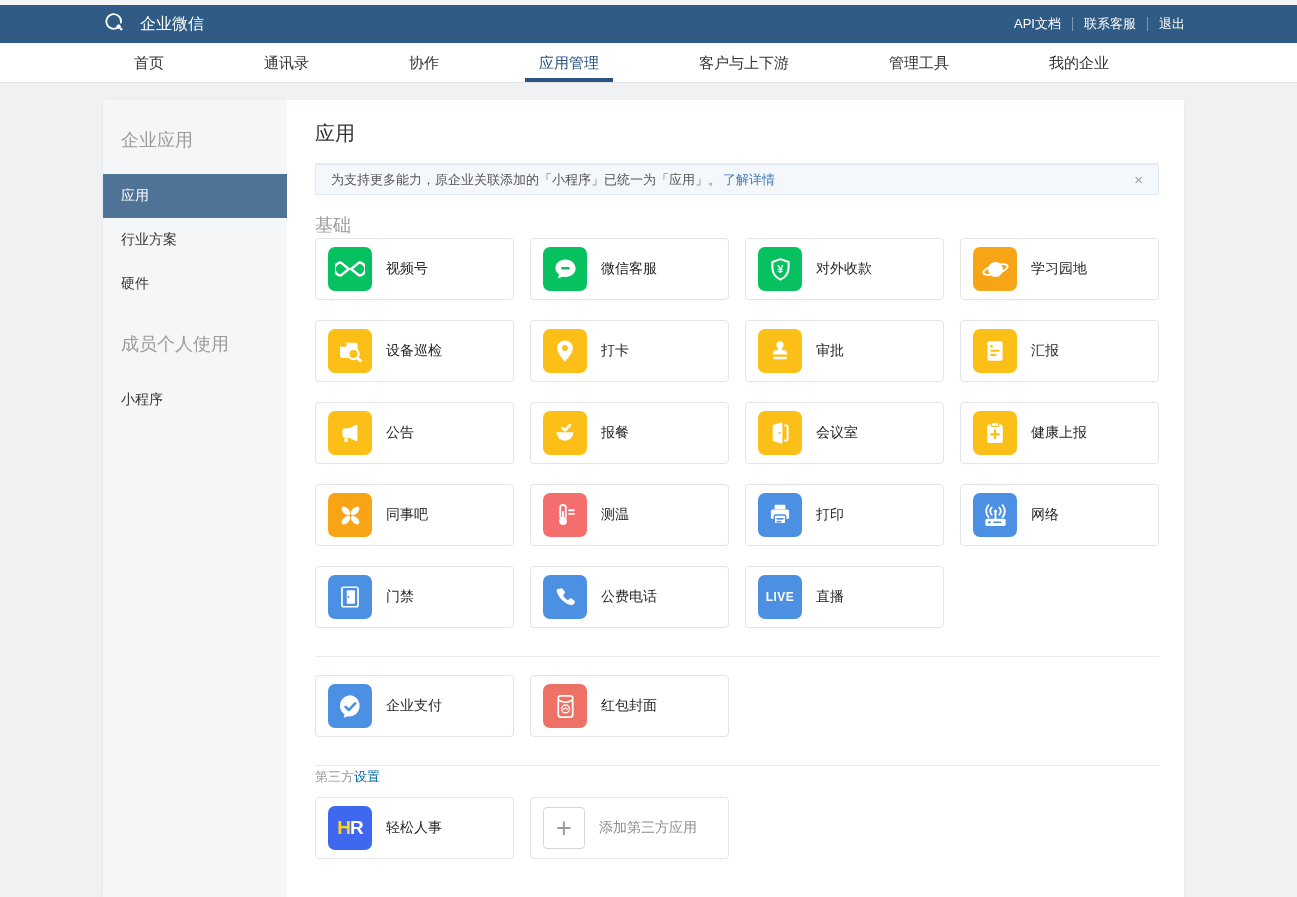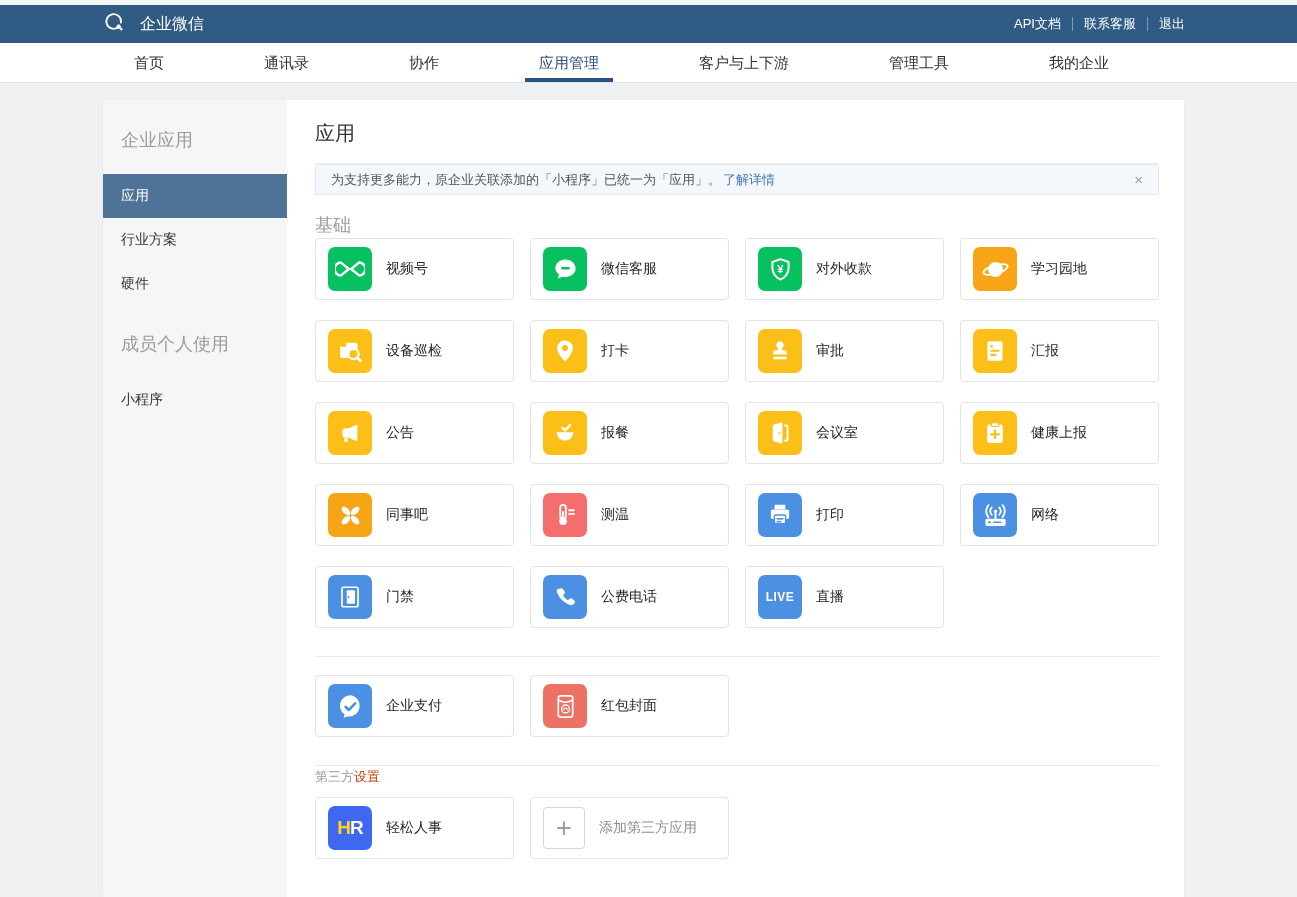--- a/index.html
+++ b/index.html
@@ -44,21 +44,21 @@
   .grid { display:grid; grid-template-columns:repeat(4,199px); gap:20px 16px; }
   .card { height:62px; border:1px solid #E3E4E6; border-radius:4px; background:#fff;
           display:flex; align-items:center; padding-left:12px; cursor:pointer; }
   .app-icon { width:44px; height:44px; border-radius:7px; display:flex; align-items:center;
               justify-content:center; flex-shrink:0; overflow:hidden; }
   .card-label { margin-left:14px; font-size:14px; color:#262626; white-space:nowrap; }
   .divider { border:none; border-top:1px solid #EBEBEB; margin-top:28px; }
   .extra-grid { margin-top:18px; }
   .tp-head { display:flex; margin:2px 0 11px; font-size:13px; align-items:flex-start; }
   .tp-label { color:#9B9B9B; }
-  .tp-settings { color:#c2410c; cursor:pointer; }
+  .tp-settings { color:#0369a1; cursor:pointer; }
   .tp-grid { }
   .plus-box { width:42px; height:42px; border:1px solid #D6D6D6; border-radius:4px;
               display:flex; align-items:center; justify-content:center; font-size:27px;
               color:#9A9A9A; font-weight:200; flex-shrink:0; }
   .add-card .card-label { color:#8C8C8C; }
   .live-txt { color:#fff; font-weight:bold; font-size:12px; letter-spacing:.5px; }
   .hr-txt { font-weight:bold; font-size:19px; letter-spacing:-1px; }
 </style>
 </head>
 <body>

